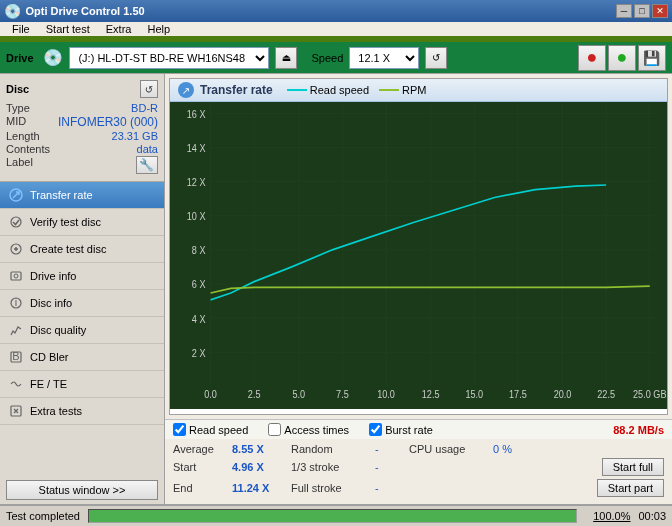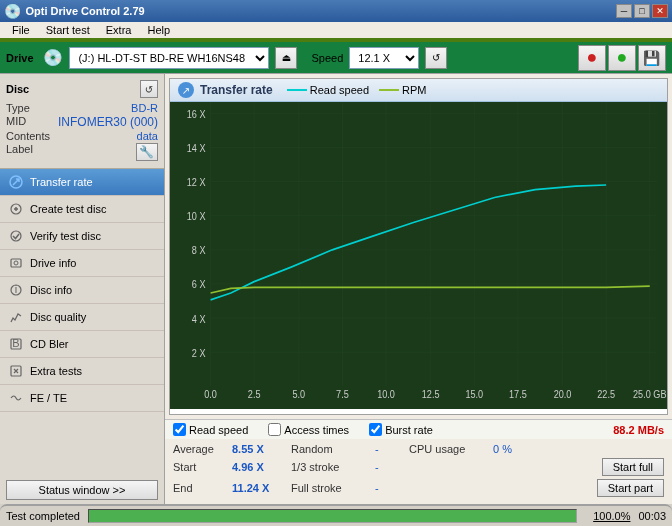--- a/index.html
+++ b/index.html
@@ -27,21 +27,21 @@
     }
     .title-btn.close { background: #c0392b; color: white; }
     .title-btn.max { background: #c0c0c0; }
     
     
     .menu-bar {
       background: #f0ece4;
       height: 20px;
       display: flex;
       align-items: center;
-      border-bottom: 4px solid #4d7c0f;
+      border-bottom: 6px solid #4d7c0f;
       padding: 0 4px;
     }
     .menu-item {
       padding: 2px 8px;
       cursor: pointer;
       color: #000;
     }
     
     
     .drive-bar {
@@ -240,21 +240,20 @@
     
     
     .status-bar {
       height: 22px;
       background: #d4d0c8;
       border-top: 2px solid #a0a0a0;
       display: flex;
       align-items: center;
       padding: 0 6px;
       gap: 8px;
-      border-radius: 7px;
     }
     .status-text { color: #000; flex: 0 0 auto; }
     .progress-bar-container {
       flex: 1;
       height: 14px;
       background: white;
       border: 1px inset #a0a0a0;
       position: relative;
       overflow: hidden;
     }
@@ -269,21 +268,21 @@
     .grid-line-h { stroke: #2a4a2a; stroke-width: 0.5; opacity: 0.6; }
     .grid-line-v { stroke: #2a4a2a; stroke-width: 0.5; opacity: 0.6; }
     .axis-label { font-size: 9px; fill: #ccc; }
   </style>
 </head>
 <body>
 
 <div class="title-bar">
   <div class="title-bar-left">
     <span style="font-size:14px;">💿</span>
-    <span class="title-bar-title">Opti Drive Control 2.79</span>
+    <span class="title-bar-title">Opti Drive Control 1.50</span>
   </div>
   <div class="title-bar-buttons">
     <div class="title-btn">─</div>
     <div class="title-btn max">□</div>
     <div class="title-btn close">✕</div>
   </div>
 </div>
 
 <div class="menu-bar">
   <span class="menu-item">File</span>
@@ -328,20 +327,24 @@
       </div>
       <div class="disc-row">
         <span class="disc-key">Type</span>
         <span class="disc-value">BD-R</span>
       </div>
       <div class="disc-row">
         <span class="disc-key">MID</span>
         <span class="disc-value" style="font-size:12px;">INFOMER30 (000)</span>
       </div>
       <div class="disc-row">
+        <span class="disc-key">Length</span>
+        <span class="disc-value">23.31 GB</span>
+      </div>
+      <div class="disc-row">
         <span class="disc-key">Contents</span>
         <span class="disc-value">data</span>
       </div>
       <div class="disc-row">
         <span class="disc-key">Label</span>
         <div class="label-btn">
           <span style="font-size:12px;">🔧</span>
         </div>
       </div>
     </div>
@@ -353,33 +356,33 @@
               <circle cx="7" cy="7" r="6" fill="none" stroke="#80c0ff" stroke-width="1.5"></circle>
               <path d="M4 10 L10 4 M7 4 L10 4 L10 7" stroke="#80c0ff" stroke-width="1.5" fill="none"></path>
             </svg>
         </div>
         <span>Transfer rate</span>
       </div>
       <div class="nav-item">
         <div class="nav-icon">
           <svg width="14" height="14" viewBox="0 0 14 14">
               <circle cx="7" cy="7" r="5" fill="none" stroke="#666" stroke-width="1.2"></circle>
+              <path d="M4 7 L6.5 9.5 L10 5" stroke="#666" stroke-width="1.5" fill="none"></path>
+            </svg>
+        </div>
+        <span>Verify test disc</span>
+      </div>
+      <div class="nav-item">
+        <div class="nav-icon">
+          <svg width="14" height="14" viewBox="0 0 14 14">
+              <circle cx="7" cy="7" r="5" fill="none" stroke="#666" stroke-width="1.2"></circle>
               <path d="M5 7 L9 7 M7 5 L7 9" stroke="#666" stroke-width="1.5"></path>
             </svg>
         </div>
         <span>Create test disc</span>
-      </div>
-      <div class="nav-item">
-        <div class="nav-icon">
-          <svg width="14" height="14" viewBox="0 0 14 14">
-              <circle cx="7" cy="7" r="5" fill="none" stroke="#666" stroke-width="1.2"></circle>
-              <path d="M4 7 L6.5 9.5 L10 5" stroke="#666" stroke-width="1.5" fill="none"></path>
-            </svg>
-        </div>
-        <span>Verify test disc</span>
       </div>
       <div class="nav-item">
         <div class="nav-icon">
           <svg width="14" height="14" viewBox="0 0 14 14">
               <rect x="2" y="3" width="10" height="8" rx="1" fill="none" stroke="#666" stroke-width="1.2"></rect>
               <circle cx="7" cy="7" r="2" fill="none" stroke="#666" stroke-width="1"></circle>
             </svg>
         </div>
         <span>Drive info</span>
       </div>
@@ -405,33 +408,33 @@
           <svg width="14" height="14" viewBox="0 0 14 14">
               <rect x="2" y="2" width="10" height="10" rx="1" fill="none" stroke="#666" stroke-width="1.2"></rect>
               <text x="7" y="10" text-anchor="middle" font-size="7" fill="#666">B</text>
             </svg>
         </div>
         <span>CD Bler</span>
       </div>
       <div class="nav-item">
         <div class="nav-icon">
           <svg width="14" height="14" viewBox="0 0 14 14">
+              <path d="M2 7 Q5 3 7 7 Q9 11 12 7" stroke="#666" stroke-width="1.2" fill="none"></path>
+            </svg>
+        </div>
+        <span>FE / TE</span>
+      </div>
+      <div class="nav-item">
+        <div class="nav-icon">
+          <svg width="14" height="14" viewBox="0 0 14 14">
               <rect x="2" y="2" width="10" height="10" rx="1" fill="none" stroke="#666" stroke-width="1.2"></rect>
               <path d="M5 5 L9 9 M9 5 L5 9" stroke="#666" stroke-width="1.2"></path>
             </svg>
         </div>
         <span>Extra tests</span>
-      </div>
-      <div class="nav-item">
-        <div class="nav-icon">
-          <svg width="14" height="14" viewBox="0 0 14 14">
-              <path d="M2 7 Q5 3 7 7 Q9 11 12 7" stroke="#666" stroke-width="1.2" fill="none"></path>
-            </svg>
-        </div>
-        <span>FE / TE</span>
       </div>
     </div>
 
     <div style="flex:1;"></div>
     <div class="status-window-btn">Status window &gt;&gt;</div>
   </div>
 
   <div class="right-panel">
 
     <div class="chart-container">

